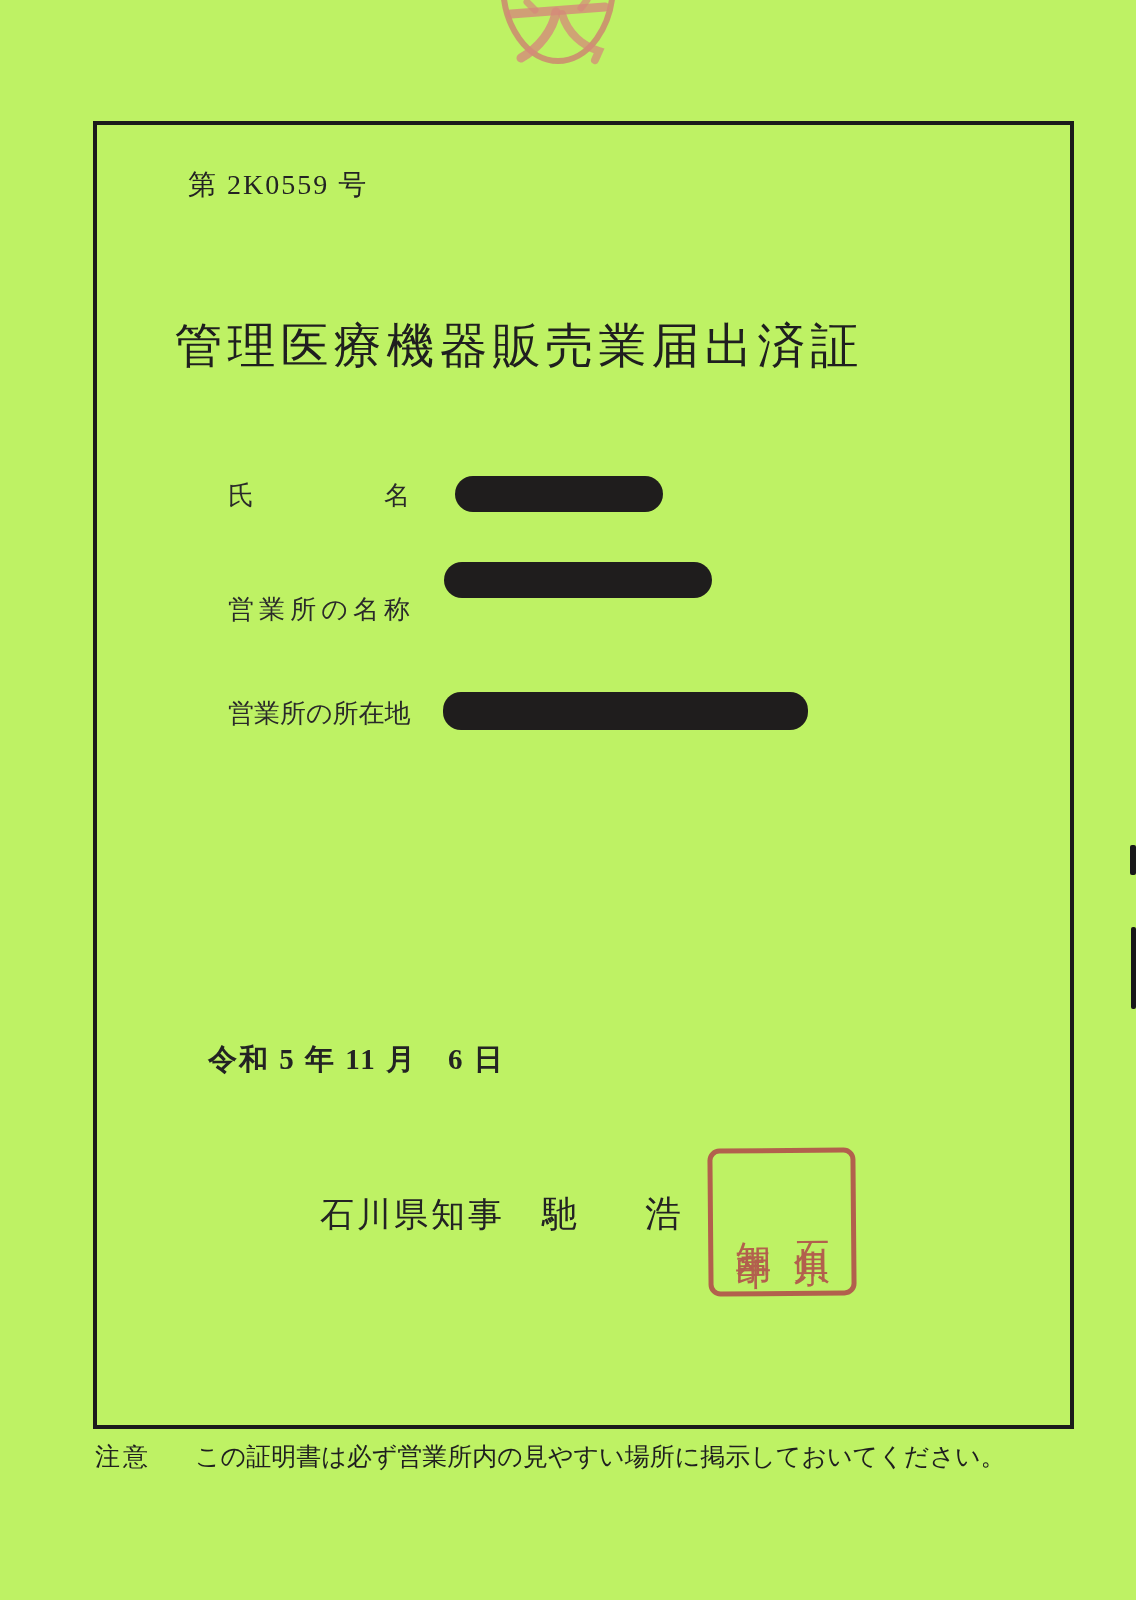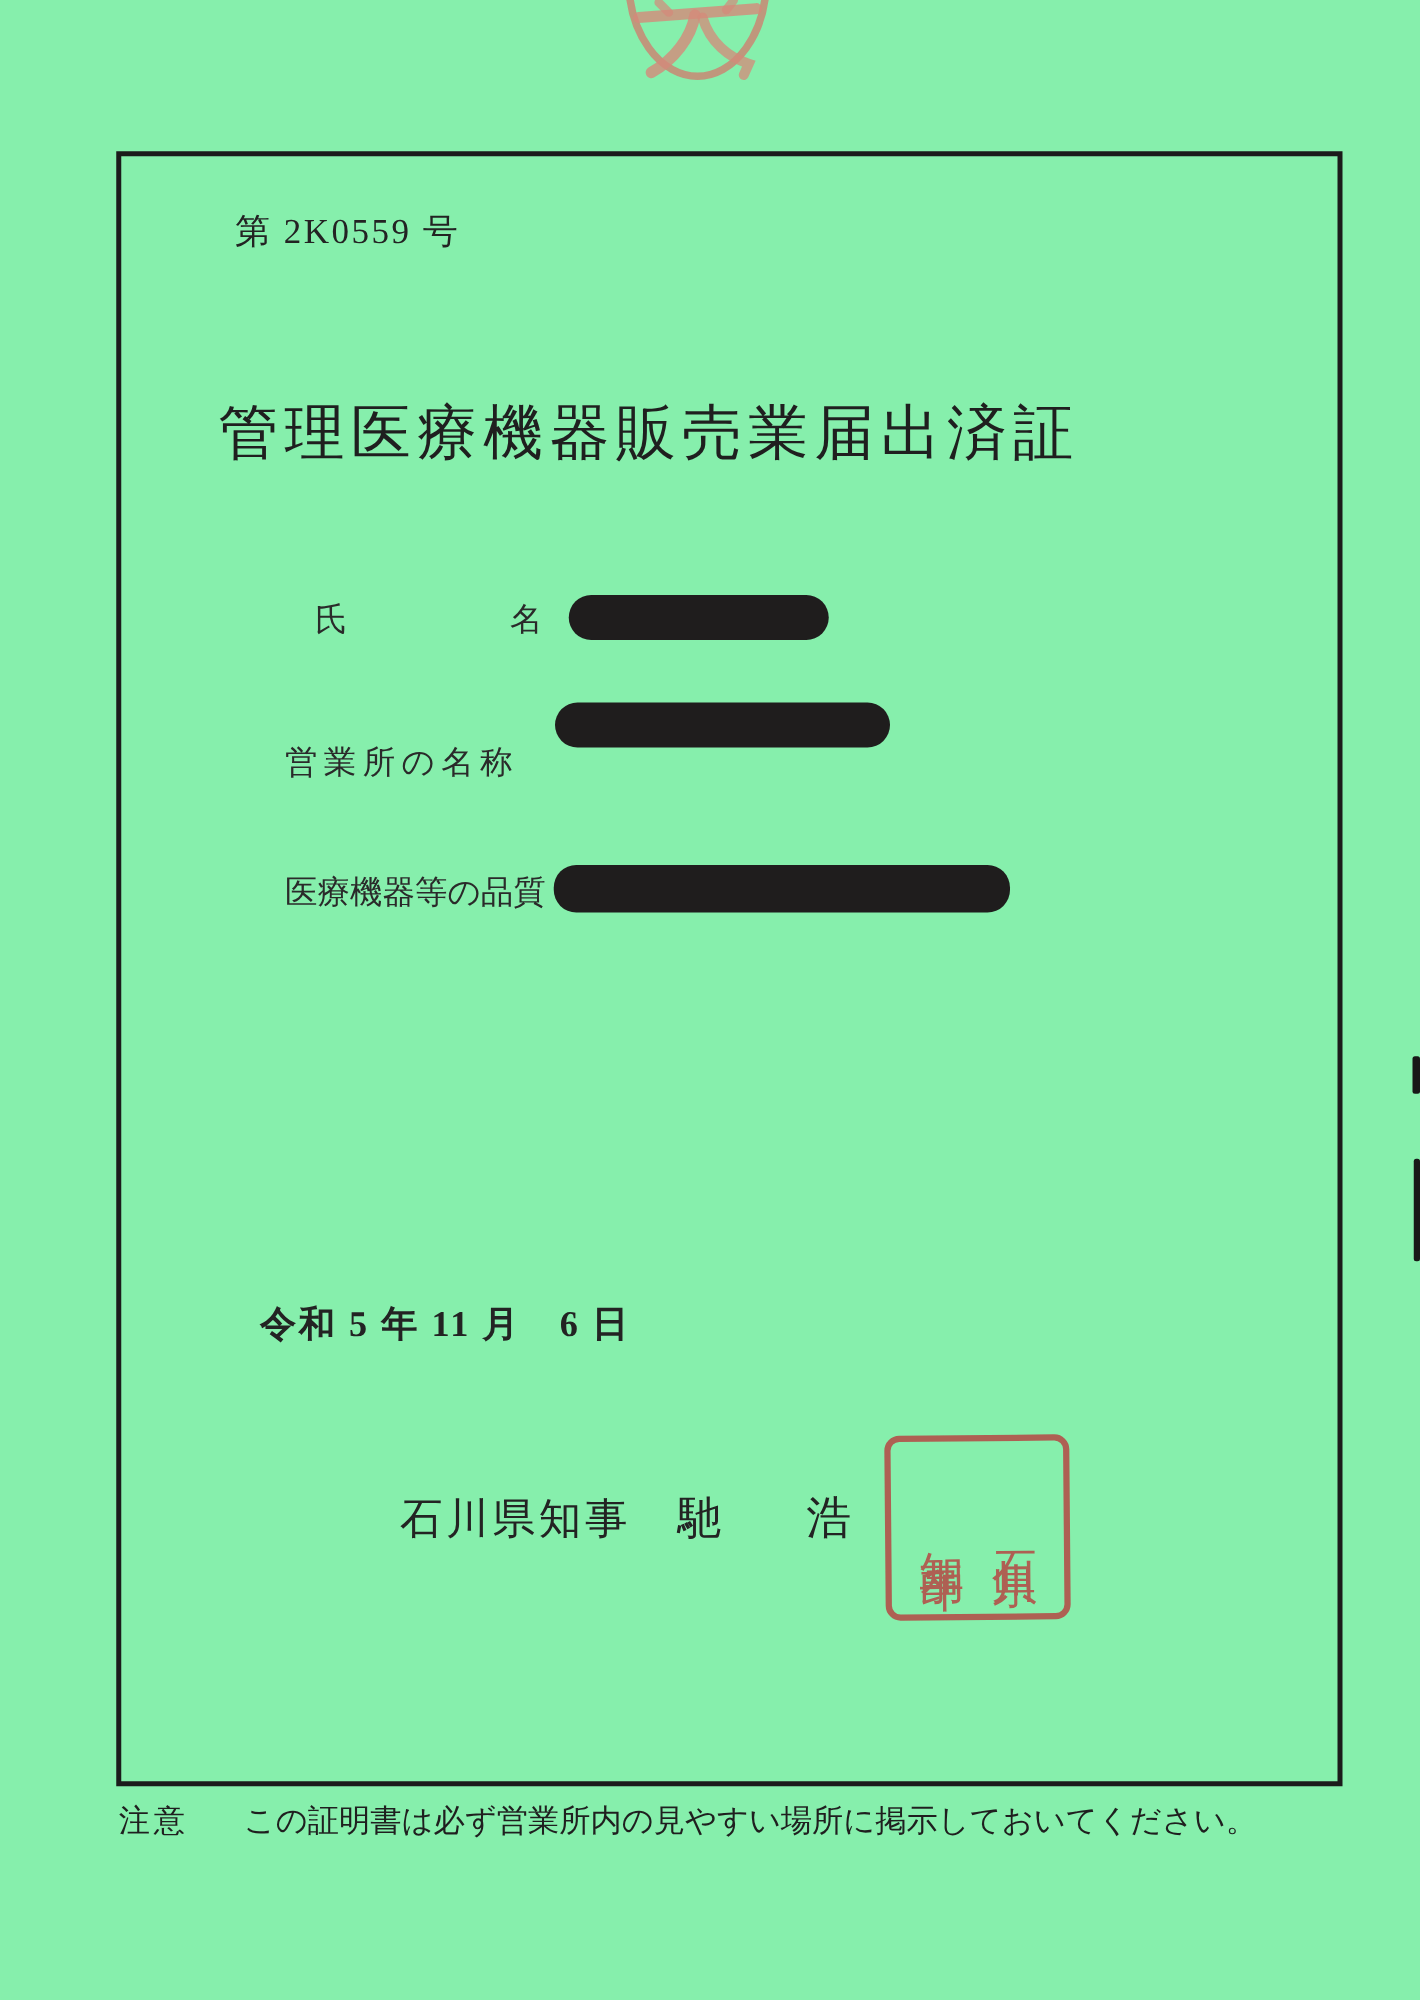--- a/index.html
+++ b/index.html
@@ -1,19 +1,19 @@
 <!DOCTYPE html>
 <html><head>
 <meta charset="utf-8">
 <style>
   html,body{margin:0;padding:0;}
   .page{
     position:relative;
     width:1136px;height:1600px;
-    background:#86efac;
+    background:#bef264;
     overflow:hidden;
     font-family:"Liberation Serif","DejaVu Serif",serif;
     color:#232323;
   }
   .frame{
     position:absolute;left:93px;top:121px;
     width:973px;height:1300px;
     border:4px solid #1b1b1b;
     background:transparent;
   }
@@ -89,27 +89,27 @@
     <path d="M79,14 C85,34 100,46 116,51 L112,60" fill="none" stroke="#d4897a" stroke-width="8" stroke-linecap="round" opacity="0.75"></path>
     <path d="M44,2 L52,10 M104,0 L98,8" fill="none" stroke="#d4897a" stroke-width="7" stroke-linecap="round" opacity="0.7"></path>
   </svg>
 
   <div class="frame"></div>
 
   <div class="doc-number">第 2K0559 号</div>
 
   <div class="title">管理医療機器販売業届出済証</div>
 
-  <div class="field-label" style="top:478px;margin-left:24px;">氏名</div>
+  <div class="field-label" style="top:478px;">氏名</div>
   <div class="redaction" style="left:455px;top:476px;width:208px;height:36px;"></div>
 
   <div class="field-label" style="top:592px;">営業所の名称</div>
   <div class="redaction" style="left:444px;top:562px;width:268px;height:36px;"></div>
 
-  <div class="field-label" style="top:696px;">医療機器等の品質</div>
+  <div class="field-label" style="top:696px;">営業所の所在地</div>
   <div class="redaction" style="left:443px;top:692px;width:365px;height:38px;"></div>
 
 
   <div class="date-line">令和 5 年 11 月　6 日</div>
 
   <div class="issuer-office">石川県知事</div>
   <div class="issuer-sei">馳</div>
   <div class="issuer-mei">浩</div>
 
   <div class="gov-seal">

